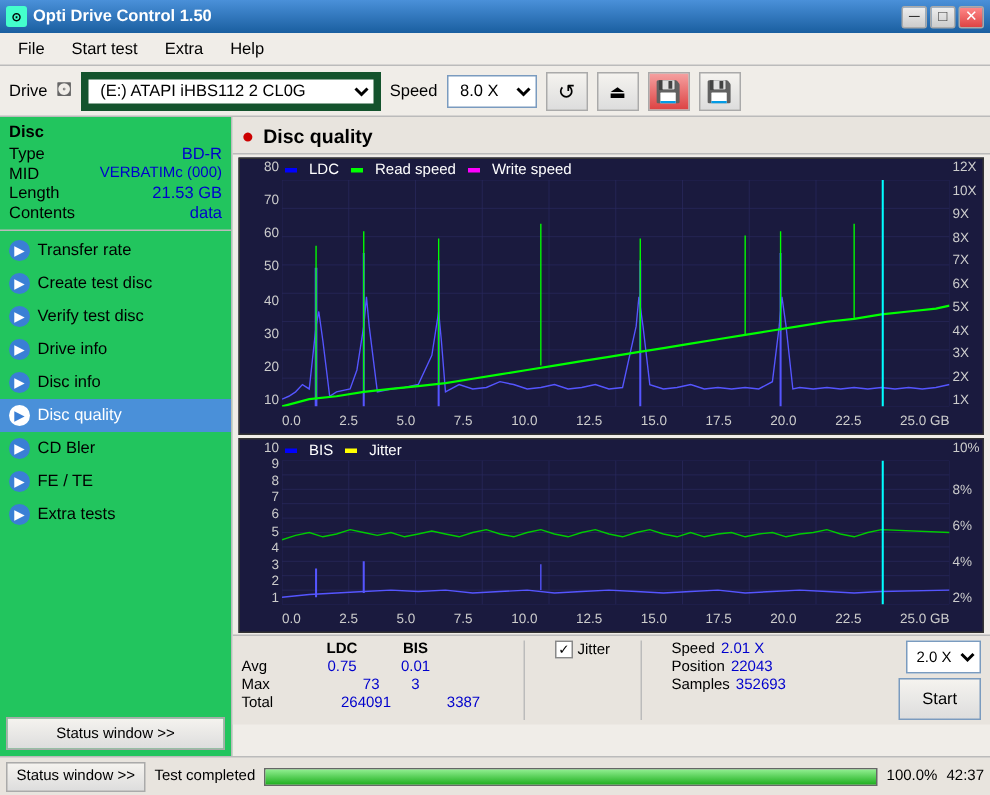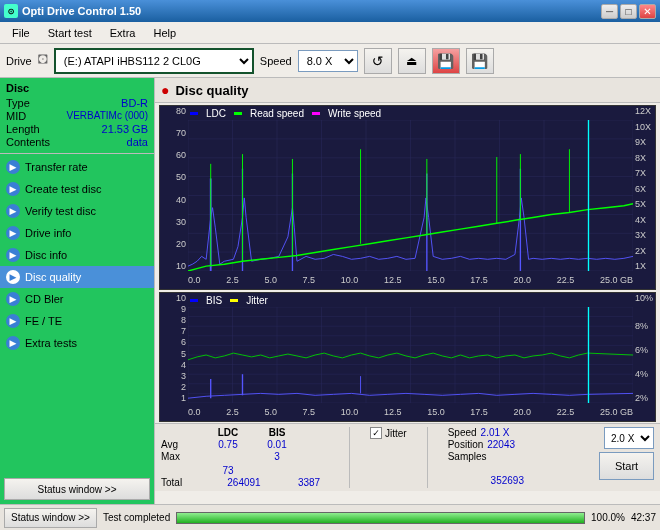--- a/index.html
+++ b/index.html
@@ -15,21 +15,21 @@
     .title-btn.maximize { background: linear-gradient(to bottom, #eee, #ccc); }
     .title-btn.close { background: linear-gradient(to bottom, #f88, #d44); color: white; }
 
     
     .menu-bar { background: #f0ede8; height: 22px; display: flex; align-items: center; padding: 0 4px; border-bottom: 1px solid #bbb; gap: 2px; }
     .menu-item { padding: 2px 8px; cursor: pointer; font-size: 11px; color: #000; }
 
     
     .drive-bar { background: #f0ede8; height: 34px; display: flex; align-items: center; padding: 0 6px; border-bottom: 1px solid #bbb; gap: 6px; }
     .drive-label { font-size: 11px; color: #000; }
-    .drive-select { height: 26px; border: 2px solid #14532d; background: white; font-size: 11px; padding: 0 4px; width: 200px; }
+    .drive-select { height: 26px; border: 5px solid #14532d; background: white; font-size: 11px; padding: 0 4px; width: 200px; }
     .speed-label { font-size: 11px; }
     .speed-select { height: 22px; border: 1px solid #7a9bbf; background: white; font-size: 11px; padding: 0 4px; width: 60px; }
     .toolbar-btn { height: 26px; width: 28px; border: 1px solid #aaa; background: linear-gradient(to bottom, #f5f3ef, #ddd); cursor: pointer; display: flex; align-items: center; justify-content: center; font-size: 14px; }
 
     
     .main { display: flex; height: calc(530px - 22px - 22px - 34px - 26px); }
 
     
     .sidebar { width: 155px; background: #22c55e; border-right: 1px solid #bbb; display: flex; flex-direction: column; flex-shrink: 0; }
     .disc-section { padding: 4px 6px 2px 6px; }
@@ -386,21 +386,21 @@
           <div style="width:50px;text-align:center;font-size:10px;font-weight:bold;">LDC</div>
           <div style="width:40px;text-align:center;font-size:10px;font-weight:bold;">BIS</div>
         </div>
         <div style="display:flex;gap:4px;">
           <div style="width:38px;font-size:10px;">Avg</div>
           <div style="width:50px;text-align:center;font-size:10px;color:#0000cc;">0.75</div>
           <div style="width:40px;text-align:center;font-size:10px;color:#0000cc;">0.01</div>
         </div>
         <div style="display:flex;gap:4px;">
           <div style="width:38px;font-size:10px;">Max</div>
-          <div style="width:50px;text-align:center;font-size:10px;color:#0000cc;margin-top:14px;">73</div>
+          <div style="width:50px;text-align:right;font-size:10px;color:#0000cc;">73</div>
           <div style="width:40px;text-align:center;font-size:10px;color:#0000cc;">3</div>
         </div>
         <div style="display:flex;gap:20px;">
           <div style="width:38px;font-size:10px;">Total</div>
           <div style="width:50px;text-align:center;font-size:10px;color:#0000cc;">264091</div>
           <div style="width:40px;text-align:center;font-size:10px;color:#0000cc;">3387</div>
         </div>
       </div>
 
       <div style="width:1px;background:#bbb;align-self:stretch;"></div>
@@ -416,21 +416,21 @@
         <div style="display:flex;gap:4px;font-size:10px;">
           <span>Speed</span>
           <span style="color:#0000cc;">2.01 X</span>
         </div>
         <div style="display:flex;gap:4px;font-size:10px;">
           <span>Position</span>
           <span style="color:#0000cc;">22043</span>
         </div>
         <div style="display:flex;gap:4px;font-size:10px;">
           <span>Samples</span>
-          <span style="color:#0000cc;margin-top:24px;">352693</span>
+          <span style="color:#0000cc;">352693</span>
         </div>
       </div>
 
       <div style="flex:1;"></div>
 
       <div style="display:flex;flex-direction:column;gap:3px;align-items:flex-end;">
         <select class="speed-sel">
           <option>2.0 X</option>
         </select>
         <button class="start-btn">Start</button>

